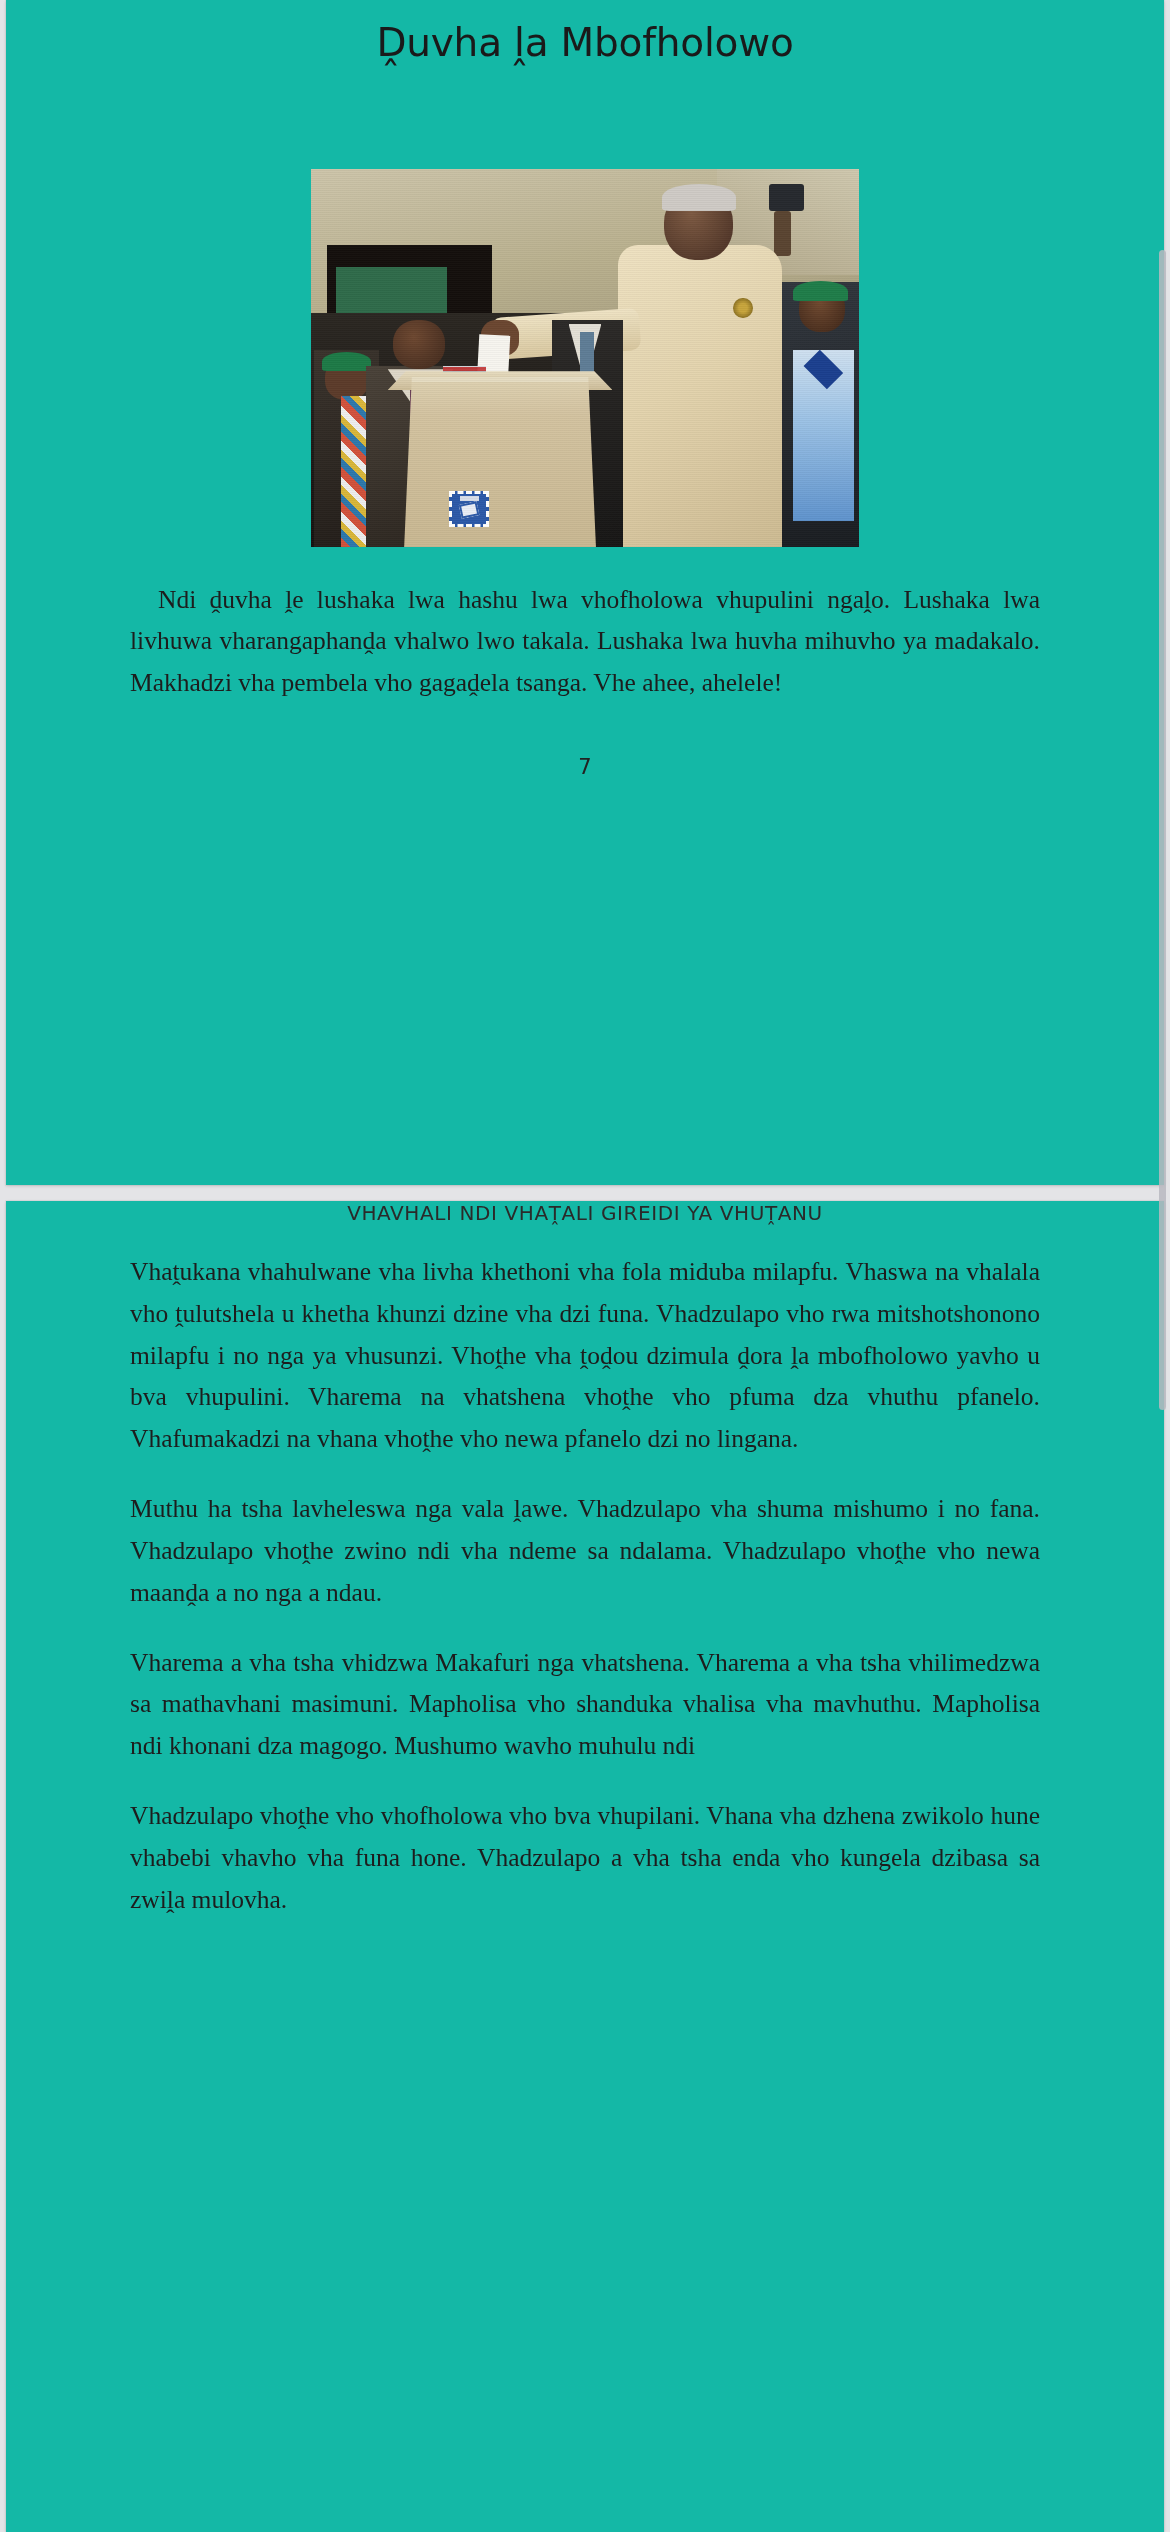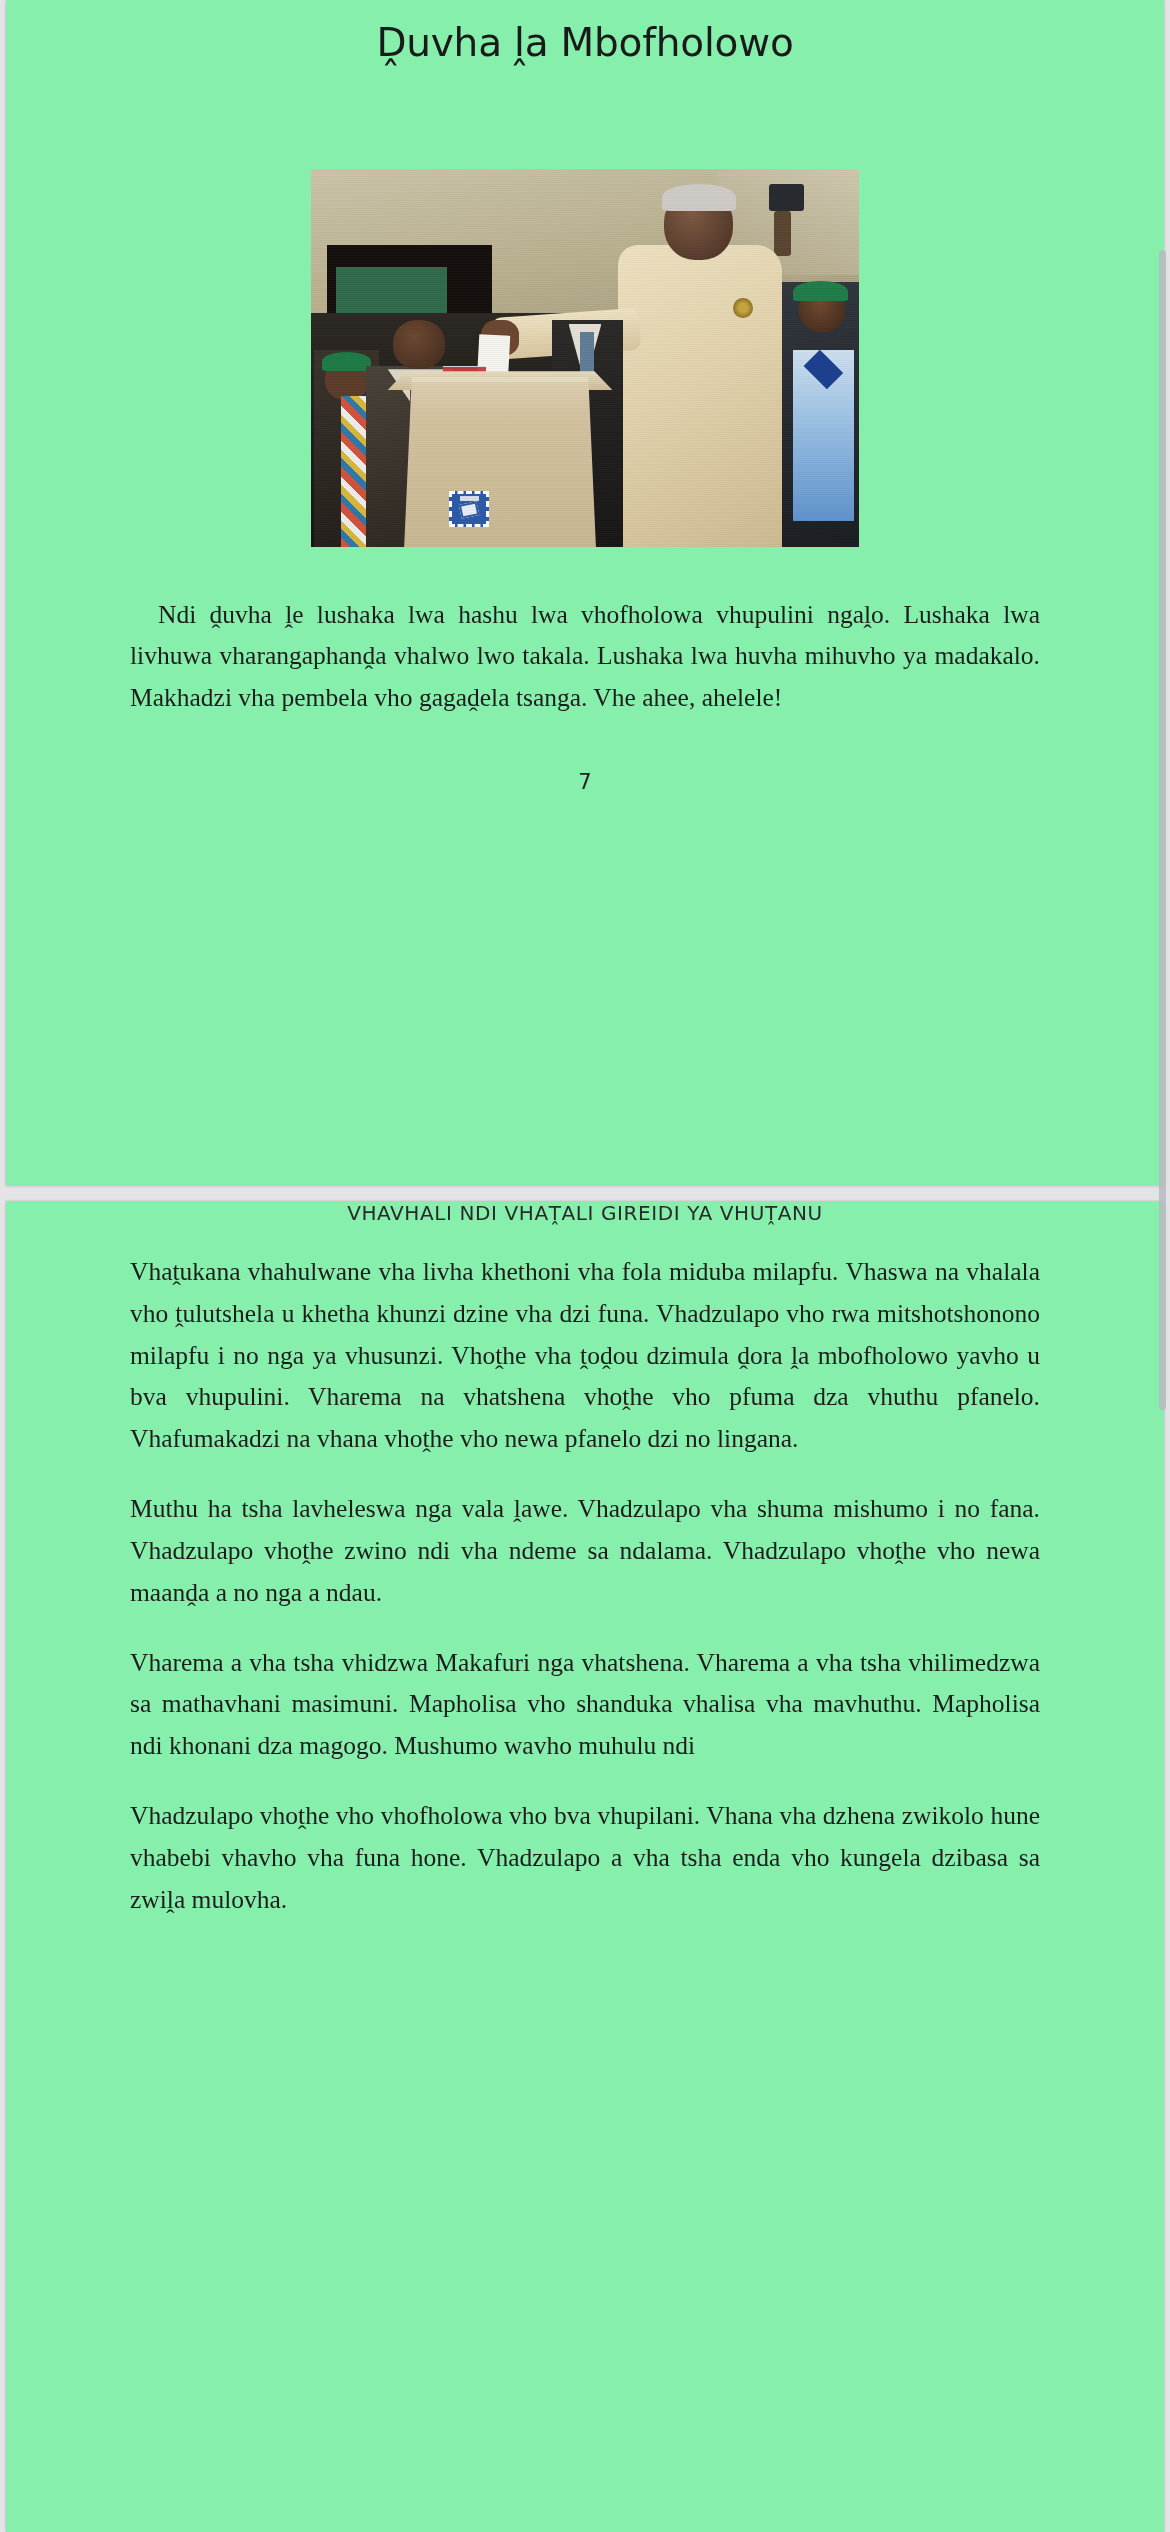--- a/index.html
+++ b/index.html
@@ -12,21 +12,21 @@
   #viewport {
     position:relative;
     width:1170px; height:2532px;
     background:#e4e4e7;
     overflow:hidden;
   }
 
   
   .page {
     position:relative;
-    background:#86efac;
+    background:#14b8a6;
     width:1158px;
     margin:0 auto;
     box-shadow:0 1px 3px rgba(0,0,0,0.16), 0 0 0 1px rgba(0,0,0,0.03);
   }
   .page-1 { height:1185px; }
   .page-gap { height:16px; background:#e4e4e7; }
   .page-2 { height:1331px; }
 
   
   .doc-title {
@@ -222,21 +222,21 @@
     border-radius:50%;
   }
   .ph-grain {
     position:absolute; inset:0;
     background:
       repeating-linear-gradient(0deg, rgba(0,0,0,0.035) 0 1px, rgba(255,255,255,0.02) 1px 2px);
     pointer-events:none;
   }
 
   .caption {
-    margin:47px auto 0;
+    margin:32px auto 0;
     width:910px;
     font-size:25.5px;
     line-height:1.62;
     color:#1d1d1d;
     text-align:justify;
     text-indent:28px;
   }
 
   .folio {
     margin-top:52px;

